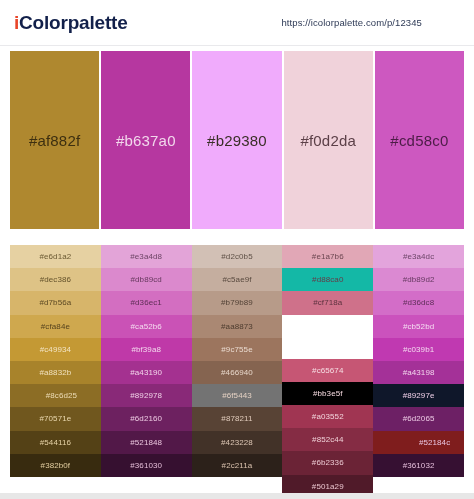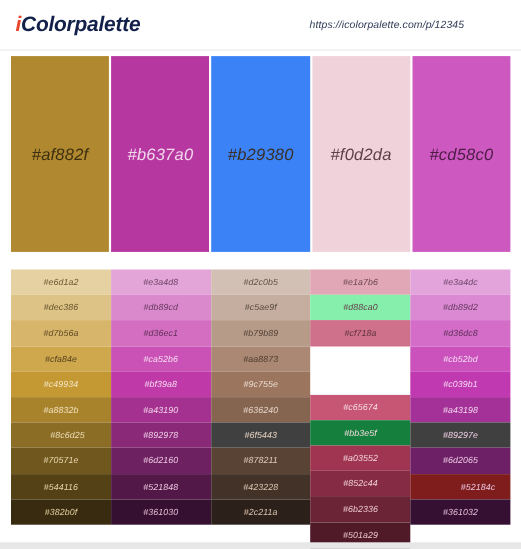--- a/index.html
+++ b/index.html
@@ -12,21 +12,20 @@
     background: #ffffff;
     font-family: "Liberation Sans", sans-serif;
     overflow: hidden;
   }
   .page {
     position: relative;
     width: 474px;
     height: 499px;
     background: #ffffff;
     box-sizing: border-box;
-    font-style: italic;
   }
 
   
   .header {
     height: 46px;
     display: flex;
     align-items: center;
     justify-content: flex-start;
     background: #ffffff;
     border-bottom: 1px solid #e9e9ec;
@@ -117,21 +116,21 @@
 
   <div class="swatch-band" id="swatch-band">
       <div class="swatch" style="background: rgb(175, 136, 47);">
         <span class="swatch-label" style="color: rgb(61, 47, 16);">#af882f</span>
       </div>
       <div class="band-gap"></div>
       <div class="swatch" style="background: rgb(182, 55, 160);">
         <span class="swatch-label" style="color: rgb(242, 216, 236);">#b637a0</span>
       </div>
       <div class="band-gap"></div>
-      <div class="swatch" style="background: #3b82f6;">
+      <div class="swatch" style="background: #f0abfc;">
         <span class="swatch-label" style="color: rgb(58, 47, 39);">#b29380</span>
       </div>
       <div class="band-gap"></div>
       <div class="swatch" style="background: rgb(240, 210, 218);">
         <span class="swatch-label" style="color: rgb(92, 64, 72);">#f0d2da</span>
       </div>
       <div class="band-gap"></div>
       <div class="swatch" style="background: rgb(205, 88, 192);">
         <span class="swatch-label" style="color: rgb(76, 28, 70);">#cd58c0</span>
       </div>
@@ -162,46 +161,46 @@
           <div class="grid-cell" style="background: rgb(109, 33, 96); color: rgb(236, 201, 225);">#6d2160</div>
           <div class="grid-cell" style="background: rgb(82, 24, 72); color: rgb(233, 196, 221);">#521848</div>
           <div class="grid-cell" style="background: rgb(54, 16, 48); color: rgb(230, 191, 217);">#361030</div>
         </div>
         <div class="grid-col">
           <div class="grid-cell" style="background: rgb(210, 192, 181); color: rgb(95, 81, 71);">#d2c0b5</div>
           <div class="grid-cell" style="background: rgb(197, 174, 159); color: rgb(89, 74, 63);">#c5ae9f</div>
           <div class="grid-cell" style="background: rgb(183, 155, 137); color: rgb(83, 67, 55);">#b79b89</div>
           <div class="grid-cell" style="background: rgb(170, 136, 115); color: rgb(77, 60, 47);">#aa8873</div>
           <div class="grid-cell" style="background: rgb(156, 117, 94); color: rgb(234, 219, 208);">#9c755e</div>
-          <div class="grid-cell" style="background: rgb(133, 100, 80); color: rgb(231, 214, 201);">#636240</div>
-          <div class="grid-cell" style="background: #404040; color: rgb(227, 208, 194);">#6f5443</div>
+          <div class="grid-cell" style="background: rgb(133, 100, 80); color: rgb(231, 214, 201);">#466940</div>
+          <div class="grid-cell" style="background: #737373; color: rgb(227, 208, 194);">#6f5443</div>
           <div class="grid-cell" style="background: rgb(88, 67, 53); color: rgb(224, 203, 187);">#878211</div>
           <div class="grid-cell" style="background: rgb(66, 50, 40); color: rgb(220, 198, 180);">#423228</div>
           <div class="grid-cell" style="background: rgb(44, 33, 26); color: rgb(217, 193, 173);">#2c211a</div>
         </div>
         <div class="grid-col">
           <div class="grid-cell" style="background: rgb(225, 167, 182); color: rgb(107, 70, 80);">#e1a7b6</div>
-          <div class="grid-cell" style="background: #86efac; color: rgb(100, 60, 72);">#d88ca0</div>
+          <div class="grid-cell" style="background: #14b8a6; color: rgb(100, 60, 72);">#d88ca0</div>
           <div class="grid-cell" style="background: rgb(207, 113, 138); color: rgb(93, 50, 63);">#cf718a</div>
           <div class="grid-cell" style="background: rgb(198, 86, 116); color: rgb(246, 221, 227); margin-top: 44px;">#c65674</div>
-          <div class="grid-cell" style="background: #15803d; color: rgb(244, 217, 223);">#bb3e5f</div>
+          <div class="grid-cell" style="background: #000000; color: rgb(244, 217, 223);">#bb3e5f</div>
           <div class="grid-cell" style="background: rgb(160, 53, 82); color: rgb(242, 212, 219);">#a03552</div>
           <div class="grid-cell" style="background: rgb(133, 44, 68); color: rgb(239, 207, 214);">#852c44</div>
           <div class="grid-cell" style="background: rgb(107, 35, 54); color: rgb(236, 201, 210);">#6b2336</div>
           <div class="grid-cell" style="background: rgb(80, 26, 41); color: rgb(233, 196, 205);">#501a29</div>
           <div class="grid-cell" style="background: rgb(53, 17, 27); color: rgb(230, 191, 201);">#35111b</div>
         </div>
         <div class="grid-col">
           <div class="grid-cell" style="background: rgb(227, 164, 220); color: rgb(109, 69, 105);">#e3a4dc</div>
           <div class="grid-cell" style="background: rgb(219, 137, 210); color: rgb(102, 57, 97);">#db89d2</div>
           <div class="grid-cell" style="background: rgb(211, 109, 200); color: rgb(95, 46, 89);">#d36dc8</div>
           <div class="grid-cell" style="background: rgb(203, 82, 189); color: rgb(245, 220, 242);">#cb52bd</div>
           <div class="grid-cell" style="background: rgb(192, 57, 177); color: rgb(244, 216, 240);">#c039b1</div>
           <div class="grid-cell" style="background: rgb(164, 49, 152); color: rgb(242, 212, 236);">#a43198</div>
-          <div class="grid-cell" style="background: #404040; color: rgb(239, 207, 232); text-align: center;">#89297e</div>
+          <div class="grid-cell" style="background: #0f172a; color: rgb(239, 207, 232); text-align: center;">#89297e</div>
           <div class="grid-cell" style="background: rgb(109, 32, 101); color: rgb(236, 201, 228);">#6d2065</div>
           <div class="grid-cell" style="background: #7f1d1d; color: rgb(233, 196, 224); padding-left: 32px;">#52184c</div>
           <div class="grid-cell" style="background: rgb(54, 16, 50); color: rgb(230, 191, 220);">#361032</div>
         </div>
       </div>
   </div>
 
   <div class="footer-strip"></div>
 </div>
 

